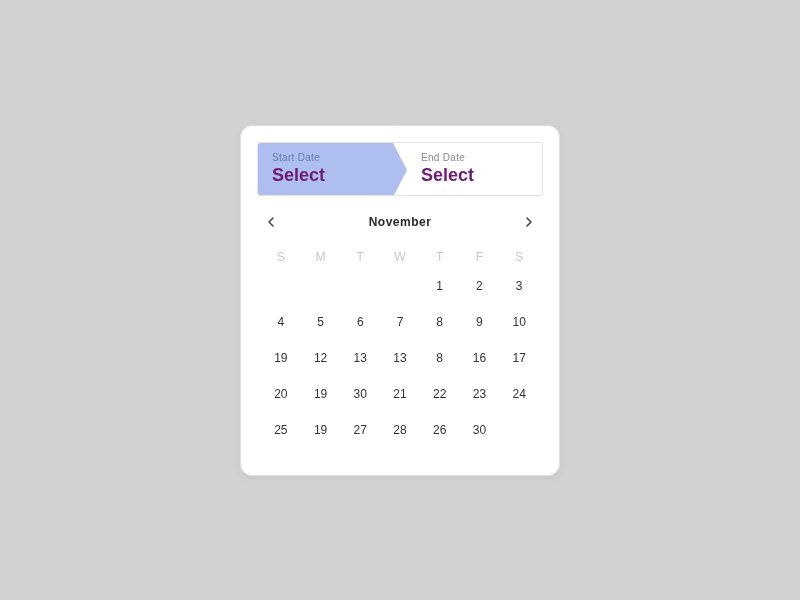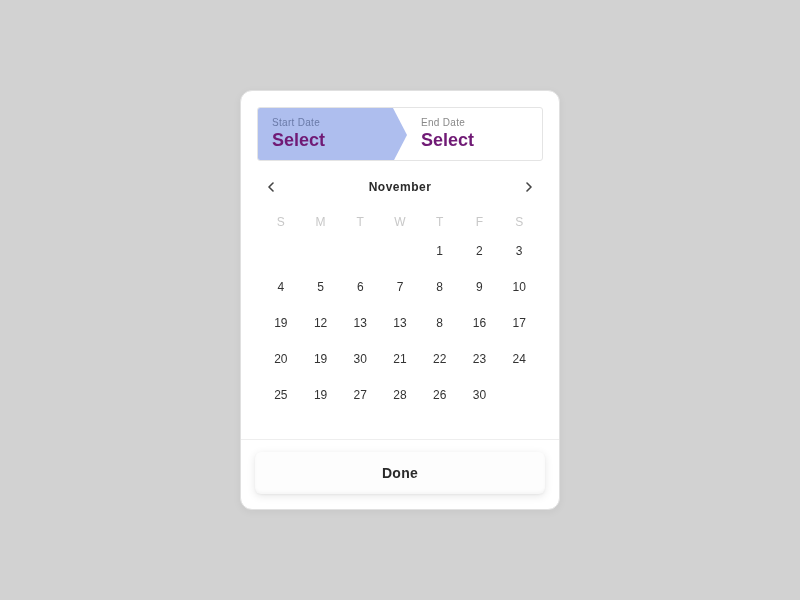--- a/index.html
+++ b/index.html
@@ -220,16 +220,13 @@
         <div class="day">24</div>
         <div class="day">25</div>
         <div class="day">19</div>
         <div class="day">27</div>
         <div class="day">28</div>
         <div class="day">26</div>
         <div class="day">30</div>
       </div>
   </div>
 
-  <div class="footer">
-    <button class="done-btn">Done</button>
-  </div>
 </div>
 
 </body></html>

